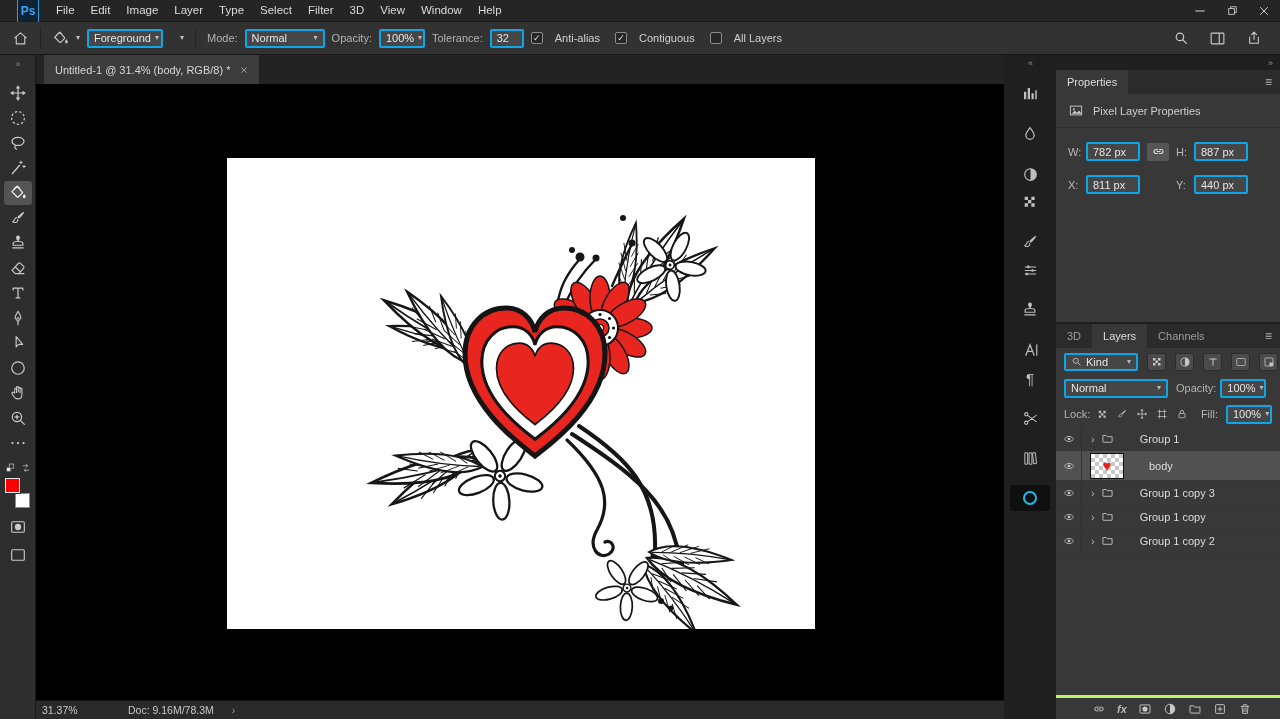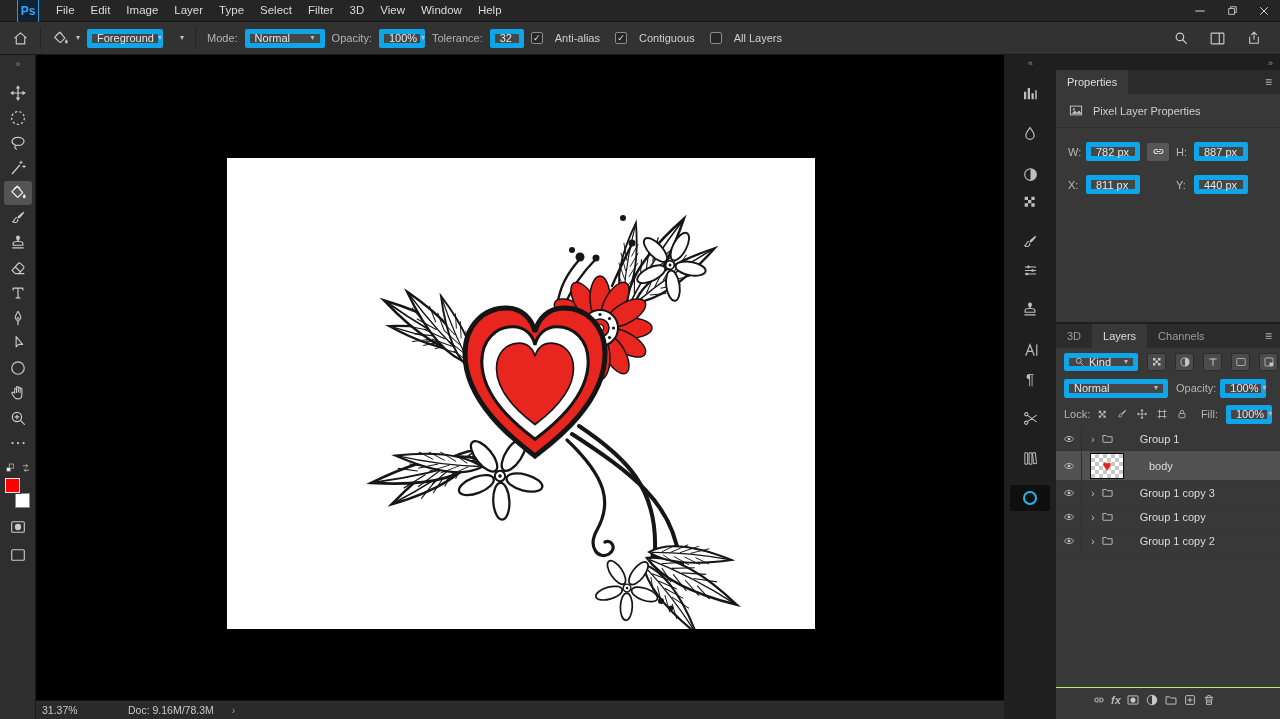--- a/index.html
+++ b/index.html
@@ -9,21 +9,21 @@
 .ic{display:inline-flex;align-items:center;justify-content:center;color:#c9c9c9;flex:none}
 
 #menubar{position:absolute;left:0;top:0;width:1280px;height:22px;background:#252526;border-bottom:1px solid #161616;display:flex;align-items:center;font-size:11.5px}
 .pslogo{width:22px;height:26px;margin:0 9px 0 17px;background:#0d2232;border:1px solid #2f9bd8;border-radius:3px;color:#34a9ff;font-weight:bold;font-size:12px;display:flex;align-items:center;justify-content:center}
 .mitem{padding:0 8px;height:22px;line-height:21px;color:#dadada}
 .wctrls{margin-left:auto;display:flex}
 .wc{width:32px;height:22px;display:flex;align-items:center;justify-content:center;color:#cfcfcf}
 
 #optionsbar{position:absolute;left:0;top:22px;width:1280px;height:33px;background:#323232;border-bottom:1px solid #181818;display:flex;align-items:center;padding:0 12px;gap:7px}
 .vsep{width:1px;height:22px;background:#242424;margin:0 4px;flex:none}
-.field{background:#464646;border:5px solid #0ea5e9;border-radius:2px;height:19px;display:flex;align-items:center;padding:0 5px;color:#e6e6e6;flex:none}
+.field{background:#464646;border:2px solid #0ea5e9;border-radius:2px;height:19px;display:flex;align-items:center;padding:0 5px;color:#e6e6e6;flex:none}
 .car{margin-left:auto;color:#b9b9b9;font-size:8px;line-height:1;padding-left:4px}
 .lbl{color:#b3b3b3;flex:none}
 .cb{width:12px;height:12px;border:1px solid #8b8b8b;border-radius:2px;background:#262626;display:flex;align-items:center;justify-content:center;font-size:9px;color:#cfe3ff;flex:none}
 .cbl{color:#d0d0d0;margin-left:5px;margin-right:8px}
 .toolpre{display:flex;align-items:center;gap:3px}
 
 #toolbar{position:absolute;left:0;top:55px;width:36px;height:664px;background:#2e2e2e;border-right:1px solid #191919;display:flex;flex-direction:column;align-items:center;padding-top:4px}
 .collapse{font-size:9px;color:#8f8f8f;height:13px;letter-spacing:-1px}
 .tool{width:28px;height:24px;border-radius:3px;display:flex;align-items:center;justify-content:center;color:#cbcbcb;margin-top:1px}
 .tool.sel{background:#545454;color:#f0f0f0}
@@ -74,21 +74,21 @@
 .lrow.sel{background:#515151}
 .eyecell{width:26px;align-self:stretch;display:flex;align-items:center;justify-content:center;border-right:1px solid #2f2f2f;flex:none}
 .grpchev{color:#b5b5b5;font-size:11px;margin:0 5px 0 9px}
 .lname{margin-left:25px;color:#dcdcdc;white-space:nowrap}
 .lname.it{font-style:italic}
 .thumb{width:34px;height:26px;margin-left:8px;border:1px solid #0e0e0e;display:flex;align-items:center;justify-content:center;flex:none}
 .checker{background-color:#fff;background-image:linear-gradient(45deg,#c8c8c8 25%,transparent 25%,transparent 75%,#c8c8c8 75%),linear-gradient(45deg,#c8c8c8 25%,transparent 25%,transparent 75%,#c8c8c8 75%);background-size:8px 8px;background-position:0 0,4px 4px}
 .white{background:#fff}
 .heartglyph{font-size:15px;line-height:1}
 .bglock{margin-left:auto;margin-right:12px;color:#c9c9c9}
-#lbottom{position:absolute;left:0;right:0;bottom:8px;height:24px;background:#383838;border-top:1px solid #bef264;display:flex;align-items:center;gap:5px;padding-left:36px;color:#b9b9b9}
+#lbottom{position:absolute;left:0;right:0;bottom:0;height:24px;background:#383838;border-top:3px solid #bef264;display:flex;align-items:center;gap:11px;padding-left:36px;color:#b9b9b9}
 .fx{font-style:italic;font-weight:bold;font-size:11px}
 </style>
 </head>
 <body>
 
 <svg width="0" height="0" style="position:absolute">
 <defs>
 <g id="i-move">
         <path fill="currentColor" stroke="none" d="M12 1.5 9 6h6zM12 22.5 9 18h6zM1.5 12 6 9v6zM22.5 12 18 9v6z"></path>
         <path d="M12 5v14M5 12h14" stroke="currentColor" stroke-width="1.6" fill="none"></path>
@@ -452,20 +452,30 @@
       </svg>
     </div>
   <div class="tool" style="margin-top:4px">
       <svg width="18" height="18" viewBox="0 0 24 24">
         <use href="#i-screen"></use>
       </svg>
     </div>
 </div>
 
 <div id="docarea">
+  <div id="tabbar">
+    <div class="doctab">
+      <span>Untitled-1 @ 31.4% (body, RGB/8) *</span>
+      <span class="ic">
+          <svg width="8" height="8" viewBox="0 0 24 24">
+            <use href="#i-close"></use>
+          </svg>
+        </span>
+    </div>
+  </div>
   <div id="canvas">
     <div id="whitedoc">
 
       <svg width="588" height="471" viewBox="0 0 588 471">
         <defs>
           <path id="heartP" d="M308 298 C294 287 238 247 238 196 C238 167 257 150 279 150 C295 150 305 161 308 174 C311 161 321 150 337 150 C359 150 378 167 378 196 C378 247 322 287 308 298 Z"></path>
           <g id="leafG">
             <path d="M0 0 Q26 -20 92 -4 Q30 14 0 0 Z" fill="#fff" stroke="#161616" stroke-width="2.2"></path>
             <path d="M3 0 Q45 -6 88 -4" fill="none" stroke="#161616" stroke-width="1.4"></path>
             <path d="M14 -2 L30 -13 M24 -3 L42 -14 M34 -4 L54 -14 M46 -5 L66 -13 M16 1 L30 8 M28 1 L46 8 M40 0 L58 6 M52 -1 L68 4" stroke="#161616" stroke-width="1" fill="none"></path>

